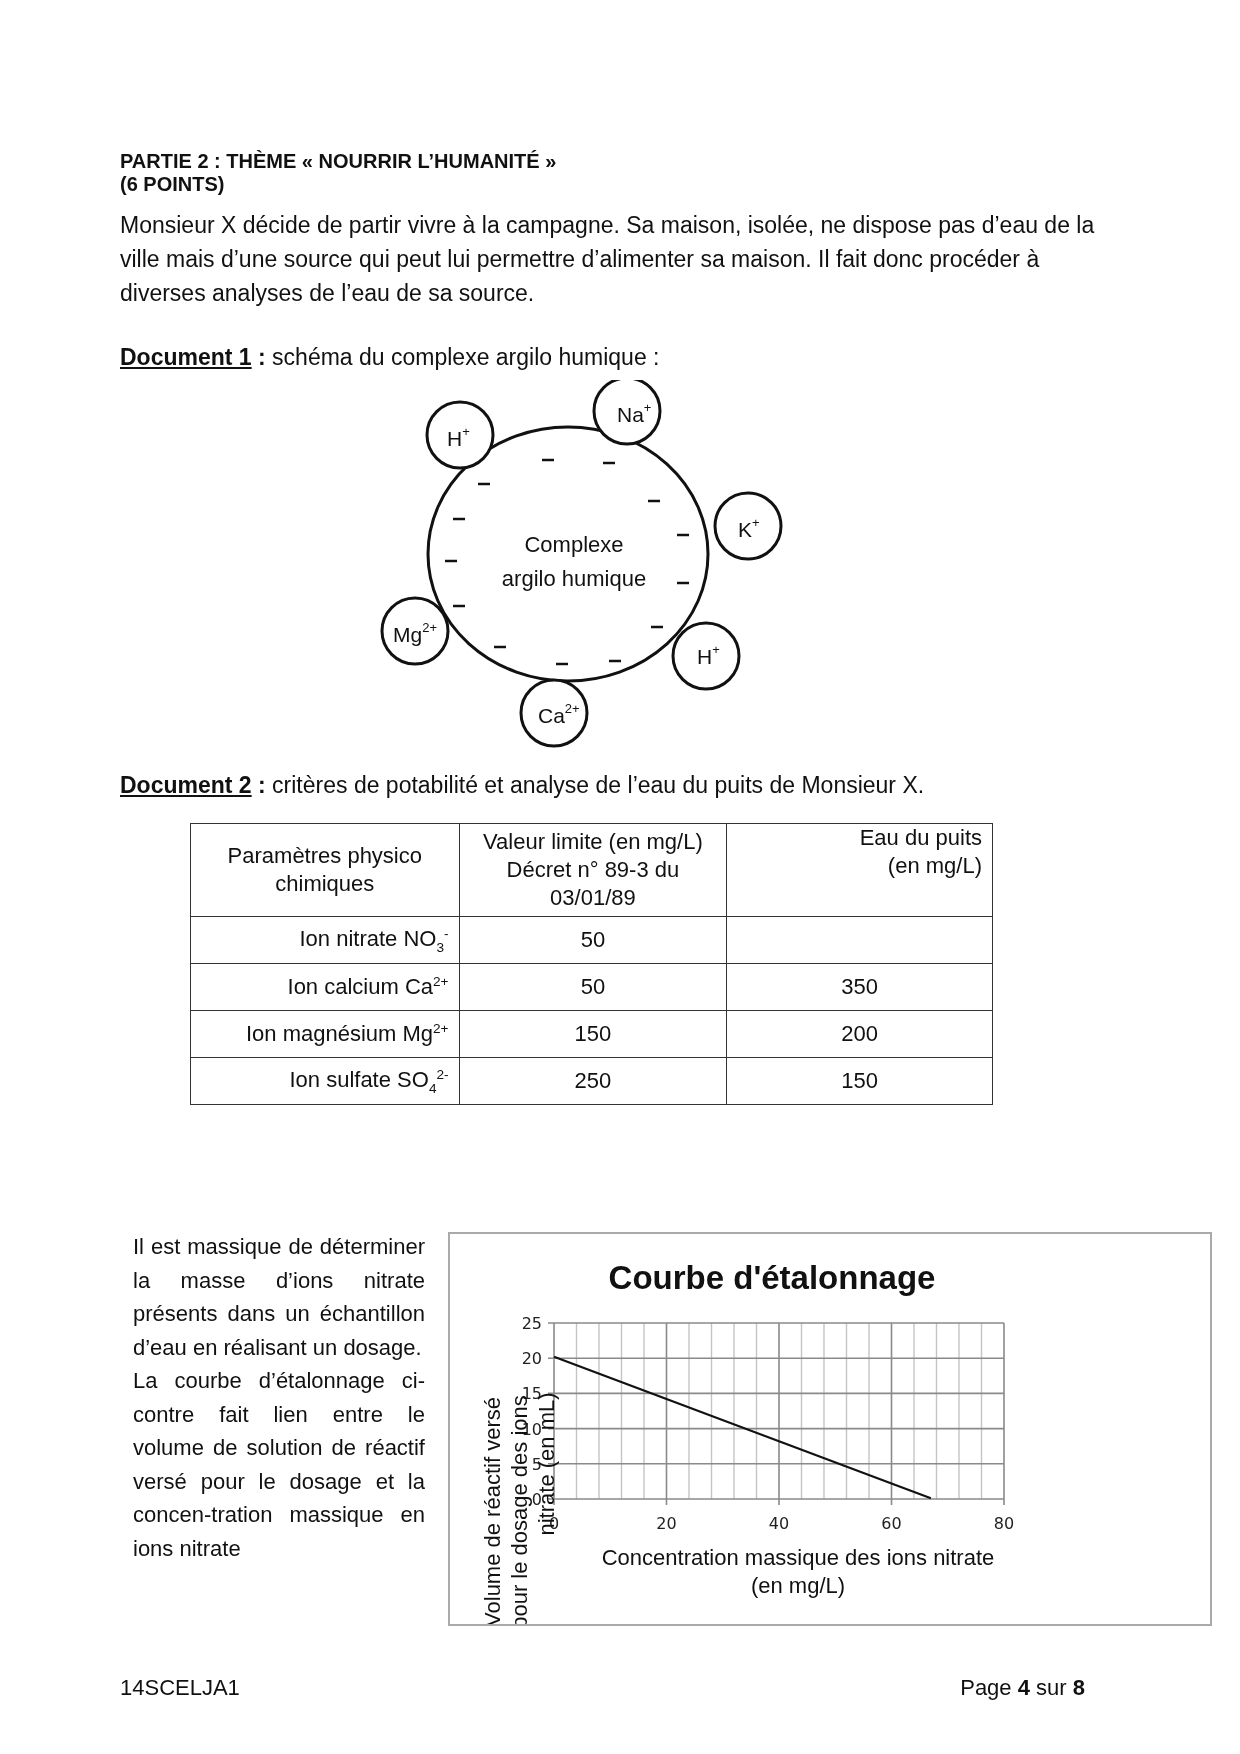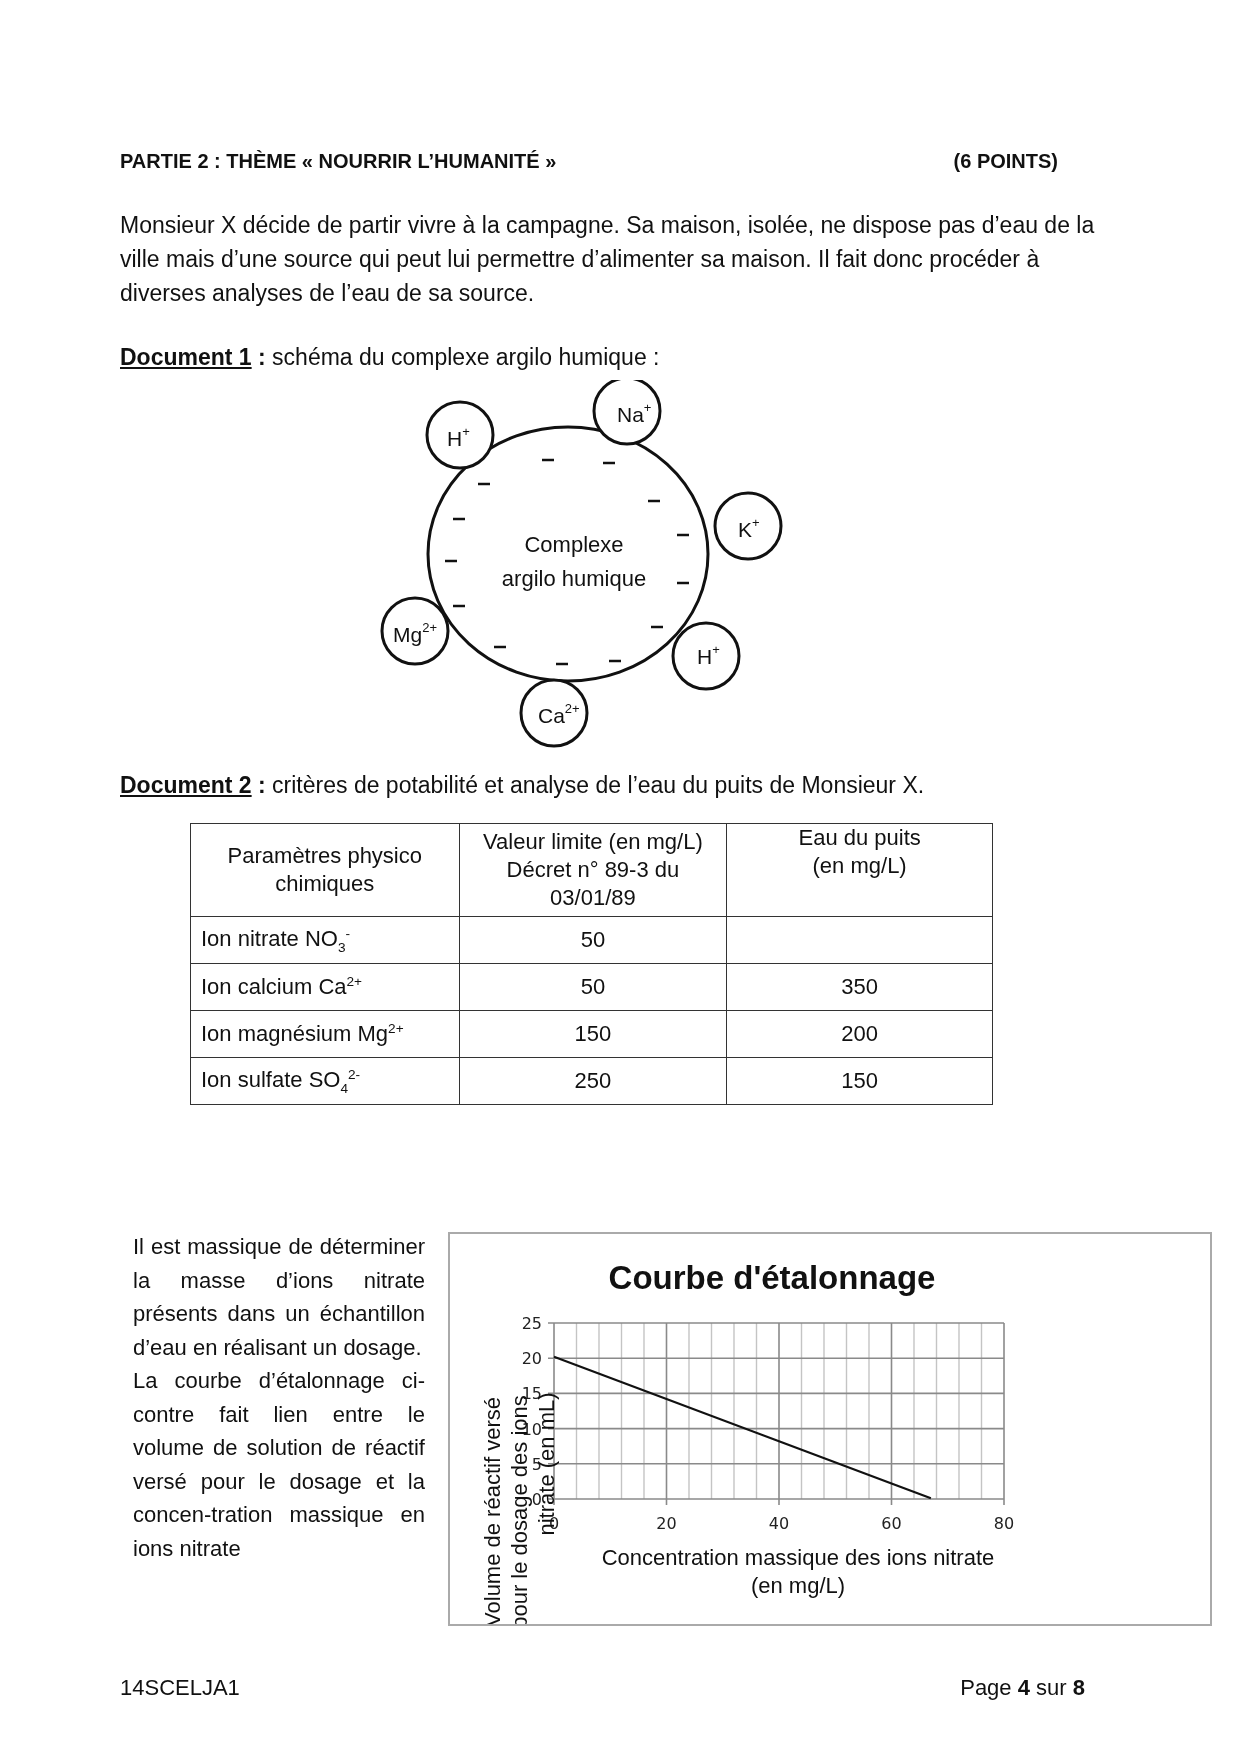--- a/index.html
+++ b/index.html
@@ -1,34 +1,34 @@
 <!DOCTYPE html>
 <html><head>
 <meta charset="utf-8">
 <style>
   html, body { margin: 0; padding: 0; background: #ffffff; }
   body { width: 1240px; height: 1754px; position: relative; overflow: hidden;
          font-family: "Liberation Sans", "DejaVu Sans", sans-serif; color: #111; }
   .abs { position: absolute; }
-  .header { left: 120px; top: 150px; width: 938px; font-weight: bold; font-size: 20px; display: flex; justify-content: space-between; }
+  .header { left: 120px; top: 150px; width: 938px; font-weight: bold; font-size: 20px; display: flex; justify-content: space-between; flex-direction: column; }
   .intro { left: 120px; top: 208px; width: 1010px; font-size: 23px; line-height: 34px; }
   .doc-label { font-size: 23px; }
   .doc-label .lbl { font-weight: bold; text-decoration: underline; }
   .doc-label .colon { font-weight: bold; }
   #doc1 { left: 120px; top: 344px; }
   #doc2 { left: 120px; top: 772px; }
   .diagram { left: 370px; top: 380px; width: 420px; height: 380px; }
   .diagram text { font-family: "Liberation Sans", sans-serif; }
   table.potab { position: absolute; left: 190px; top: 823px; width: 803px; border-collapse: collapse; font-size: 22px; }
   table.potab td, table.potab th { border: 1.5px solid #333; padding: 0 10px; font-weight: normal; }
   table.potab th { height: 92px; text-align: center; vertical-align: middle; line-height: 28px; }
-  table.potab th.top { vertical-align: top; padding-top: 0; }
+  table.potab th.top { vertical-align: top; padding-top: 0; text-align: right; }
   table.potab td { height: 46px; }
   table.potab td.num { text-align: center; }
-  table.potab td.param { text-align: left; }
+  table.potab td.param { text-align: right; }
   .para { left: 133px; top: 1230px; width: 292px; font-size: 22px; line-height: 33.5px; text-align: justify; }
   .chart-box { left: 448px; top: 1232px; width: 764px; height: 394px; border: 2px solid #aaa; box-sizing: border-box; }
   .footer { left: 120px; top: 1675px; width: 965px; font-size: 22px; display: flex; justify-content: space-between; }
   .footer b { font-weight: bold; }
   sup, sub { font-size: 62%; }
 </style>
 </head>
 <body>
 
 <div class="abs header">

